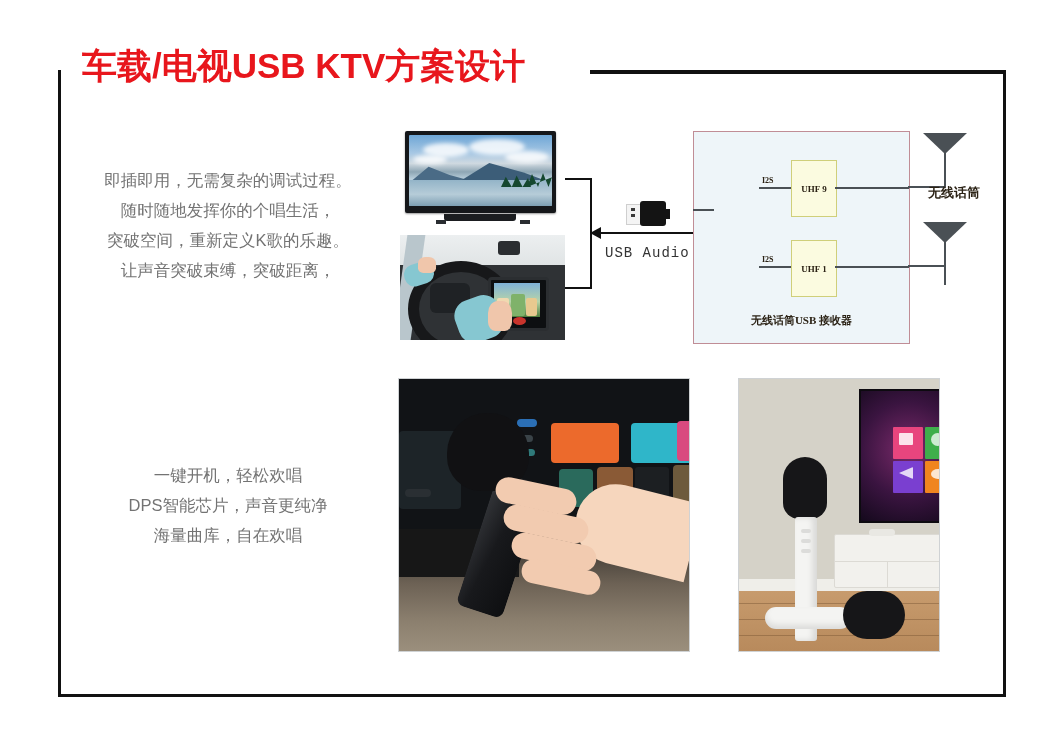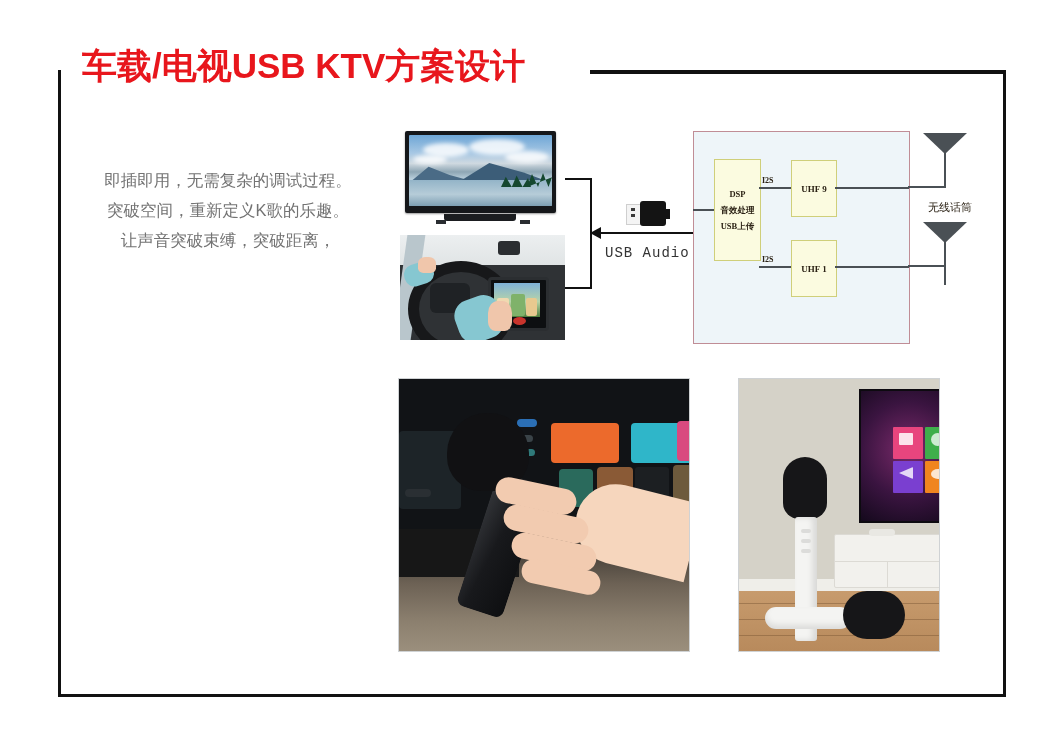--- a/index.html
+++ b/index.html
@@ -135,41 +135,47 @@
   .blk-uhf2{left:97px;top:108px;width:44px;height:55px;font-size:9px;font-weight:bold;}
   .dwire{position:absolute;background:#4a5055;}
   .i2s{position:absolute;font-family:"Liberation Serif","DejaVu Serif",serif;font-size:8px;color:#2b2215;font-weight:bold;}
   .dcaption{position:absolute;left:0;top:181px;width:215px;text-align:center;
             font-family:"Liberation Serif","DejaVu Serif",serif;font-size:11px;color:#2b2215;font-weight:bold;}
   .ant{position:absolute;}
   .ant .tri{width:0;height:0;border-left:22px solid transparent;border-right:22px solid transparent;border-top:21px solid #4a5055;}
   .ant .tri-in{position:absolute;left:2px;top:-21px;width:0;height:0;
                border-left:20px solid transparent;border-right:20px solid transparent;border-top:19px solid #ffffff;}
   .ant .stem{position:absolute;left:21px;top:19px;width:1.5px;background:#4a5055;}
-  .wireless-label{position:absolute;left:928px;top:200px;font-family:"Liberation Serif","DejaVu Serif",serif;
-                  font-size:11px;color:#2b2215;font-weight:normal;white-space:nowrap;}
+  .wireless-label{position:absolute;left:928px;top:184px;font-family:"Liberation Serif","DejaVu Serif",serif;
+                  font-size:13px;color:#2b2215;font-weight:bold;white-space:nowrap;}
 </style>
 </head>
 <body>
 
 <div id="root">
 
   <div class="frame-left"></div>
   <div class="frame-right"></div>
   <div class="frame-bottom"></div>
   <div class="title-rule"></div>
 
   <div class="title">车载/电视USB KTV方案设计</div>
 
   <div class="copy copy-top">
     <div>即插即用，无需复杂的调试过程。</div>
+    <div>随时随地发挥你的个唱生活，</div>
     <div>突破空间，重新定义K歌的乐趣。</div>
     <div>让声音突破束缚，突破距离，</div>
   </div>
 
+  <div class="copy copy-bottom">
+    <div>一键开机，轻松欢唱</div>
+    <div>DPS智能芯片，声音更纯净</div>
+    <div>海量曲库，自在欢唱</div>
+  </div>
 
   <div class="photo tv-photo">
     <div class="tv-bezel">
       <div class="tv-screen">
         <div class="tv-cloud" style="left:14px;top:8px;width:46px;height:14px;"></div>
         <div class="tv-cloud" style="left:60px;top:4px;width:56px;height:16px;"></div>
         <div class="tv-cloud" style="left:96px;top:16px;width:44px;height:12px;"></div>
         <div class="tv-cloud" style="left:4px;top:20px;width:34px;height:9px;"></div>
         <div class="tv-mtn" style="left:0;top:30px;width:70px;height:18px;clip-path:polygon(0 100%,28% 10%,58% 55%,100% 100%);"></div>
         <div class="tv-mtn2" style="left:48px;top:28px;width:95px;height:20px;clip-path:polygon(0 100%,34% 0,70% 48%,100% 100%);"></div>
@@ -213,44 +219,40 @@
     <div class="metal"></div>
     <div class="pin" style="top:7px;"></div>
     <div class="pin" style="top:13px;"></div>
     <div class="shell"></div>
     <div class="tip"></div>
   </div>
   <div class="usb-label">USB Audio</div>
 
   <div class="diagram">
 
-    <div class="blk blk-dsp">
-      <span>DSP</span>
-      <span>音效处理</span>
-      <span>USB上传</span>
-    </div>
 
     <div class="blk blk-uhf1">
       <span>UHF 9</span>
     </div>
 
     <div class="blk blk-uhf2">
       <span>UHF 1</span>
     </div>
 
     <div class="dwire" style="left:65px;top:55px;width:32px;height:1.5px;"></div>
     <div class="dwire" style="left:65px;top:134px;width:32px;height:1.5px;"></div>
     <div class="i2s" style="left:68px;top:44px;">I2S</div>
     <div class="i2s" style="left:68px;top:123px;">I2S</div>
 
     <div class="dwire" style="left:141px;top:55px;width:74px;height:1.5px;"></div>
     <div class="dwire" style="left:141px;top:134px;width:74px;height:1.5px;"></div>
 
     <div class="dwire" style="left:-1px;top:77px;width:21px;height:1.5px;"></div>
 
+    <div class="dcaption">无线话筒USB 接收器</div>
   </div>
 
   <div class="ant" style="left:923px;top:133px;">
     <div class="tri">
         <div class="tri-in"></div>
       </div>
     <div class="stem" style="height:34px;"></div>
   </div>
   <div class="dwire" style="position:absolute;left:908px;top:186px;width:38px;height:1.5px;background:#4a5055;"></div>
 

